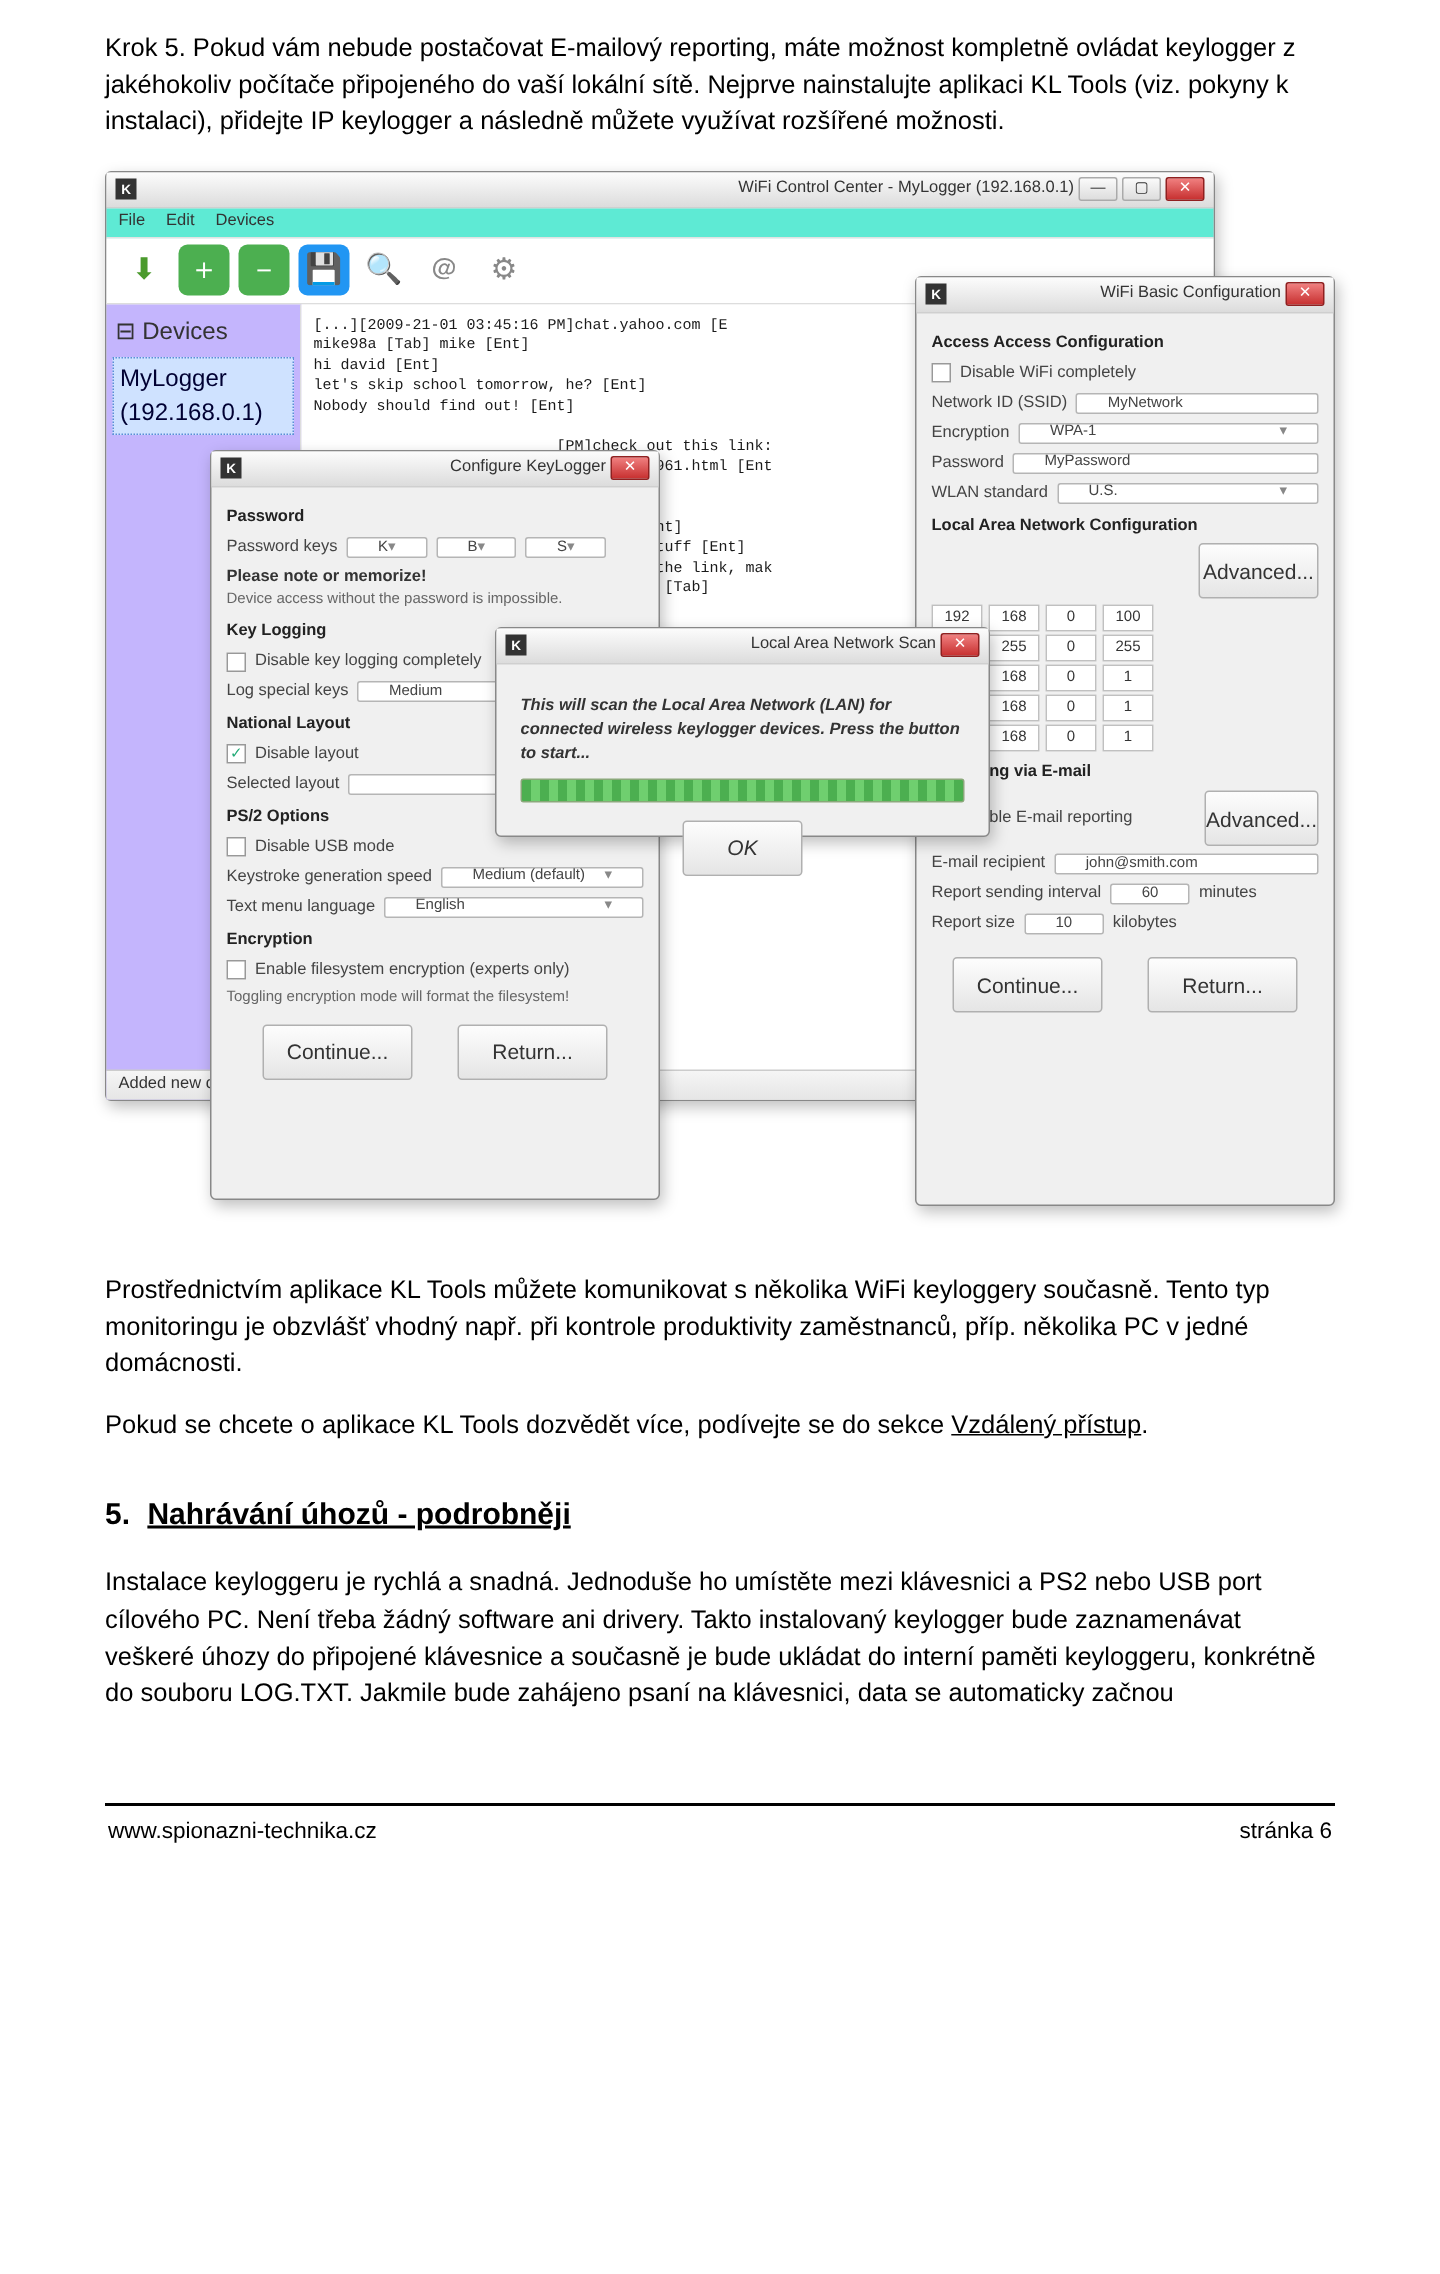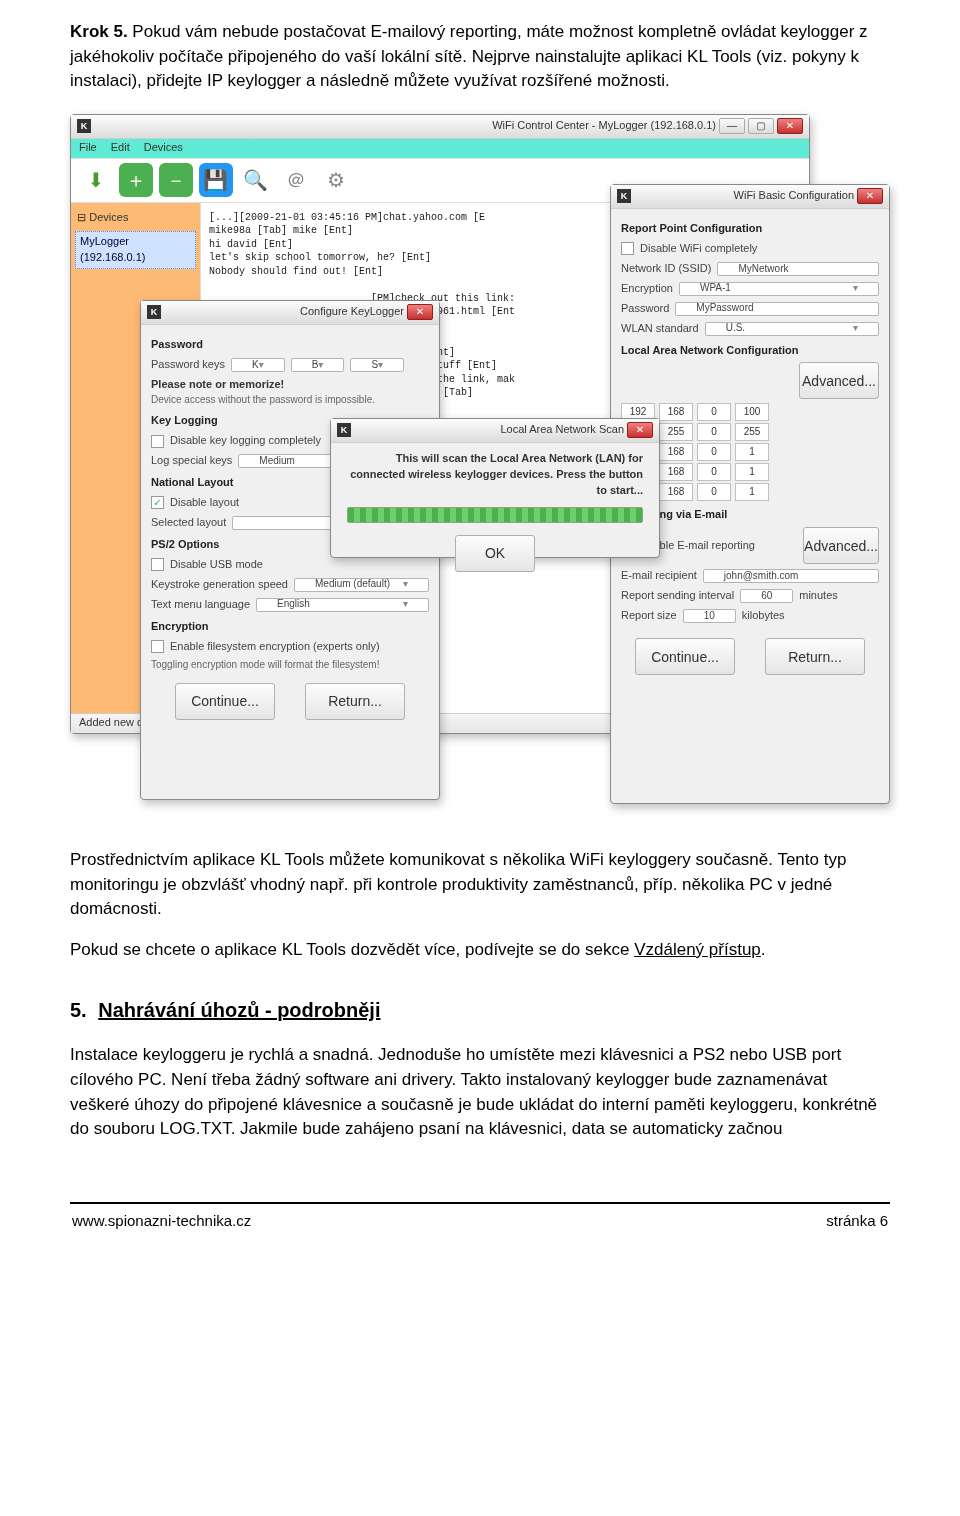--- a/index.html
+++ b/index.html
@@ -6,21 +6,21 @@
   body {
     font-family: Arial, sans-serif;
     background: #fff;
     width: 960px;
     color: #000;
     font-size: 17px;
     line-height: 1.45;
     padding: 20px 70px 0 70px;
   }
   .para { margin-bottom: 16px; }
-  .para .bold { font-weight: bold; }
+  .para .bold { font-weight: normal; }
   .underline { text-decoration: underline; }
 
   
   .shot-wrap {
     margin: 20px 0 24px 0;
     position: relative;
     height: 710px;
     font-size: 11px;
     color: #333;
   }
@@ -71,22 +71,22 @@
   .tbicon.add { background:#4caf50; }
   .tbicon.del { background:#4caf50; }
   .tbicon.save{ background:#2196f3; }
   .tbicon.search{ color:#e69516; }
   .tbicon.at  { color:#888; }
   .tbicon.gear{ color:#888; }
   .main-body {
     display:flex; height: calc(100% - 88px);
   }
   .sidebar {
-    width: 130px; background:#fdba74; border-right:1px solid #ddd;
-    padding:4px; font-size:11px;
+    width: 130px; background:#c4b5fd; border-right:1px solid #ddd;
+    padding:4px; font-size:16px;
   }
   .sidebar .tree-label { padding:3px 2px; }
   .sidebar .tree-sel {
     background:#cfe2ff; border:1px dotted #5b8dd6;
     padding:2px 4px; margin-top:2px; color:#003;
   }
   .logpane {
     flex:1; background:#fff; padding:8px;
     font-family: "Courier New", monospace;
     font-size: 10px; line-height:1.35; color:#1a1a1a;
@@ -126,21 +126,21 @@
   .ipgrid {
     display:grid; grid-template-columns: repeat(4, 34px); gap:4px;
     margin:2px 0;
   }
   .ipgrid div {
     height:18px; border:1px solid #c0c0c0; background:#fff;
     font-size:10px; display:flex; align-items:center; justify-content:center;
   }
 
   
-  .modal-body { padding: 8px 16px; text-align:right; font-size:11px; }
+  .modal-body { padding: 20px 16px; text-align:left; font-size:11px;font-style:italic; }
   .progress {
     height:16px; border:1px solid #8aa87a; border-radius:2px;
     background: repeating-linear-gradient(90deg,#4caf50 0 6px,#6fcf6f 6px 12px);
     margin:8px 0 12px;
   }
 
   
   h2.section {
     font-size: 20px;
     margin: 34px 0 18px 0;
@@ -213,21 +213,21 @@
     <div class="statusbar">Added new device</div>
   </div>
 
   <div class="win" style="left:540px; top:70px; width:280px; height:620px;">
     <div class="win-titlebar">
       <span class="icon-k">K</span>
       <span class="wtitle">WiFi Basic Configuration</span>
       <span class="wbtn close">✕</span>
     </div>
     <div class="panel-section">
-      <div class="secthead">Report Point Configuration</div>
+      <div class="secthead">Access Access Configuration</div>
       <div class="row">
           <span class="check"></span>
           <label>Disable WiFi completely</label>
         </div>
       <div class="row">
           <label>Network ID (SSID)</label>
           <div class="fake-input">MyNetwork</div>
         </div>
       <div class="row">
           <label>Encryption</label>

